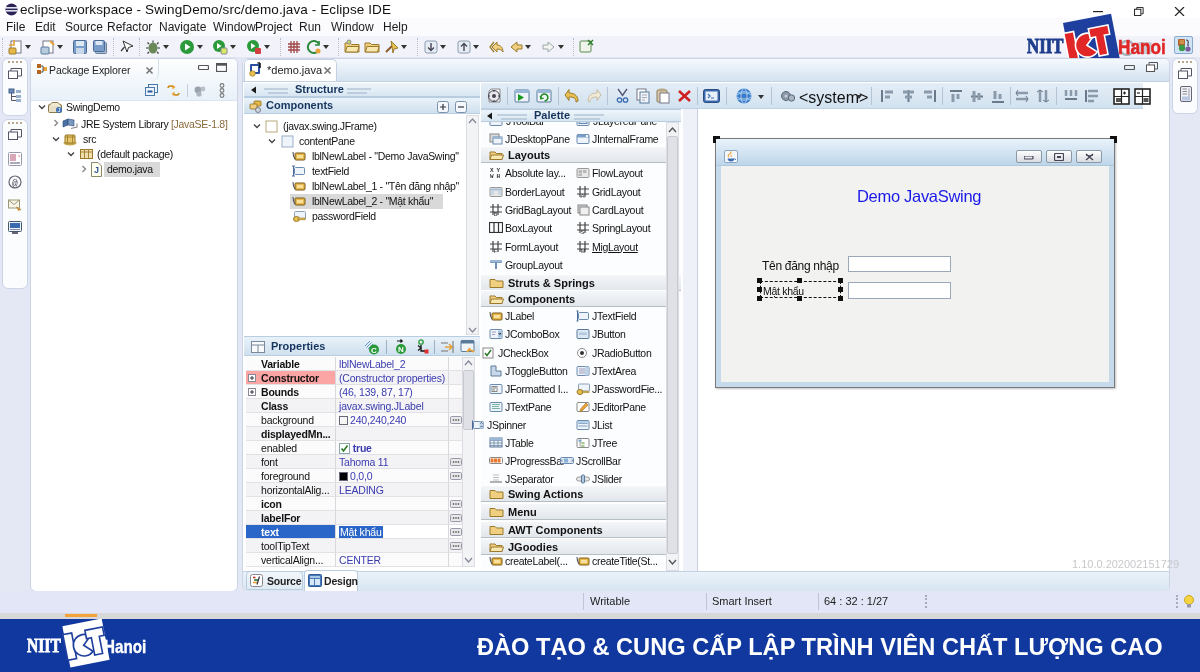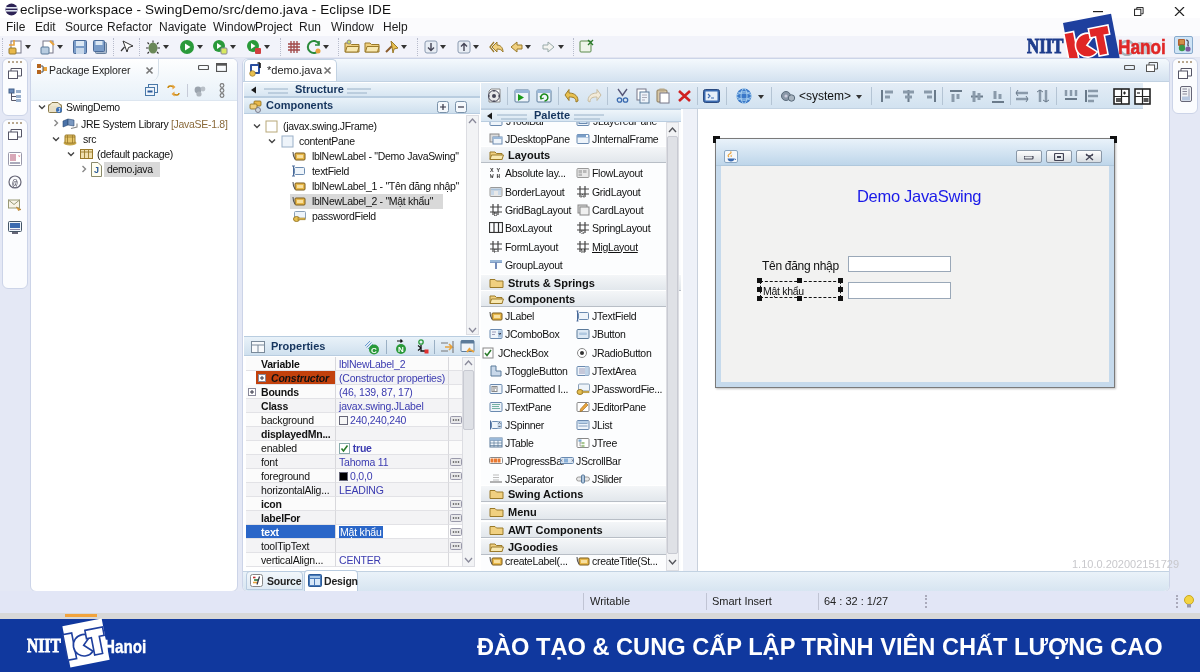--- a/index.html
+++ b/index.html
@@ -486,21 +486,21 @@
 </div>
 
 <div id="pgrid">
 <div class="prow" style="left:246px;top:357px;width:89px;background:#fbfbfb;border-bottom:1px solid #e2e2e6;">
 <span style="position:absolute;left:15px;font-weight:bold;color:#111">Variable</span>
     </div>
 <div class="prow" style="left:335px;top:357px;width:113px;background:#fbfbfb;border-left:1px solid #d8d8dc;border-bottom:1px solid #e2e2e6;padding-left:3px;">
 <span class="pval">lblNewLabel_2</span>
 </div>
 <div class="prow" style="left:448px;top:357px;width:14px;background:#fbfbfb;border-bottom:1px solid #e2e2e6;border-left:1px solid #d8d8dc;"></div>
-<div class="prow" style="left:256px;top:371px;width:89px;background:#c2410c;border-bottom:1px solid #e2e2e6;font-style:italic;">
+<div class="prow" style="left:246px;top:371px;width:89px;background:#fca5a5;border-bottom:1px solid #e2e2e6;">
 <svg style="position:absolute;left:2px;top:3px" width="8" height="8">
         <rect x="0.5" y="0.5" width="7" height="7" fill="#fff" stroke="#889"></rect>
         <path d="M4 2 V6 M2 4 H6" stroke="#334" stroke-width="1"></path>
       </svg>
 <span style="position:absolute;left:15px;font-weight:bold;color:#111">Constructor</span>
     </div>
 <div class="prow" style="left:335px;top:371px;width:113px;background:#f3f3f5;border-left:1px solid #d8d8dc;border-bottom:1px solid #e2e2e6;padding-left:3px;">
 <span class="pval">(Constructor properties)</span>
 </div>
 <div class="prow" style="left:448px;top:371px;width:14px;background:#f3f3f5;border-bottom:1px solid #e2e2e6;border-left:1px solid #d8d8dc;"></div>
@@ -739,21 +739,21 @@
       <ellipse cx="9" cy="9" rx="3" ry="7.5" fill="none" stroke="#a8d0f0" stroke-width="1"></ellipse>
       <path d="M2 6 Q9 3 16 6 M2 12 Q9 15 16 12" stroke="#a8d0f0" fill="none" stroke-width="0.8"></path>
     </svg>
 <div class="abs tdrop" style="left:758px;top:95px;"></div>
 <div class="abs" style="left:771px;top:87px;width:1px;height:18px;background:#b4c4d4;"></div>
 <svg class="abs" style="left:780px;top:89px" width="16" height="14">
       <circle cx="6" cy="7" r="4.5" fill="#8a98a8" stroke="#5a6a7a"></circle>
       <circle cx="6" cy="7" r="1.6" fill="#ccd"></circle>
       <circle cx="11.5" cy="9" r="3.2" fill="#a8b4c0" stroke="#5a6a7a"></circle>
     </svg>
-<div class="abs" style="left:799px;top:89px;font-size:12px;color:#111;">&lt;system&gt;</div>
+<div class="abs" style="left:799px;top:89px;font-size:16px;color:#111;">&lt;system&gt;</div>
 <div class="abs tdrop" style="left:856px;top:95px;"></div>
 <div class="abs" style="left:871px;top:87px;width:1px;height:18px;background:#b4c4d4;"></div>
 <svg class="abs" style="left:879px;top:88px" width="17" height="16">
       <path d="M3 2 V14" stroke="#6a7a8a" stroke-width="2"></path>
       <path d="M6 4 H14" stroke="#8a9aaa" stroke-width="3"></path>
       <path d="M6 9 H11" stroke="#8a9aaa" stroke-width="3"></path>
     </svg>
 <svg class="abs" style="left:900px;top:88px" width="17" height="16">
       <path d="M8.5 2 V14" stroke="#6a7a8a" stroke-width="2"></path>
       <path d="M3 4 H14" stroke="#8a9aaa" stroke-width="3"></path>
@@ -1000,21 +1000,21 @@
         <rect x="6" y="8.2" width="7" height="1.6" fill="#e8c050" stroke="#9a7a2a" stroke-width="0.5"></rect>
       </svg><span style="margin-left:16px">JPasswordFie...</span></div>
 <div class="pitem" style="left:489px;top:398px;"><svg style="position:absolute;left:0;top:3px" width="14" height="12">
         <rect x="1" y="1.5" width="12" height="9" rx="1" fill="#eef4fa" stroke="#6a8ab0"></rect>
         <path d="M3 3.5 H11 M3 5.5 H10 M3 7.5 H11" stroke="#6a9" stroke-width="0.9"></path>
       </svg><span style="margin-left:16px">JTextPane</span></div>
 <div class="pitem" style="left:576px;top:398px;"><svg style="position:absolute;left:0;top:3px" width="14" height="12">
         <rect x="1" y="1.5" width="12" height="9" rx="1" fill="#fff" stroke="#888"></rect>
         <path d="M10 2 L12 4 L6 10 L4 10.5 L4.5 8 Z" fill="#e8a33d" stroke="#9a6a1a" stroke-width="0.6"></path>
       </svg><span style="margin-left:16px">JEditorPane</span></div>
-<div class="pitem" style="left:489px;top:416px;"><svg style="position:absolute;left:0;top:3px" width="14" height="12">
+<div class="pitem" style="left:471px;top:416px;"><svg style="position:absolute;left:0;top:3px" width="14" height="12">
         <rect x="2.5" y="2.5" width="10" height="7" rx="1" fill="#eef4fa" stroke="#6a8ab0"></rect>
         <rect x="8.5" y="2.5" width="4" height="7" fill="#c0d4e8"></rect>
         <path d="M9.5 4.5 L10.5 3.5 L11.5 4.5 M9.5 7 L10.5 8 L11.5 7" stroke="#334" fill="none" stroke-width="0.8"></path>
         <path d="M1.5 1.5 V10.5" stroke="#4a6a9a"></path>
       </svg><span style="margin-left:16px">JSpinner</span></div>
 <div class="pitem" style="left:576px;top:416px;"><svg style="position:absolute;left:0;top:3px" width="14" height="12">
         <rect x="1" y="1.5" width="12" height="9" rx="1" fill="#eef4fa" stroke="#6a8ab0"></rect>
         <path d="M2.5 4.5 H11.5 M2.5 7 H11.5" stroke="#6a8ab0" stroke-width="0.8"></path>
         <rect x="2" y="2" width="10" height="2.2" fill="#b8d0e8"></rect>
       </svg><span style="margin-left:16px">JList</span></div>

